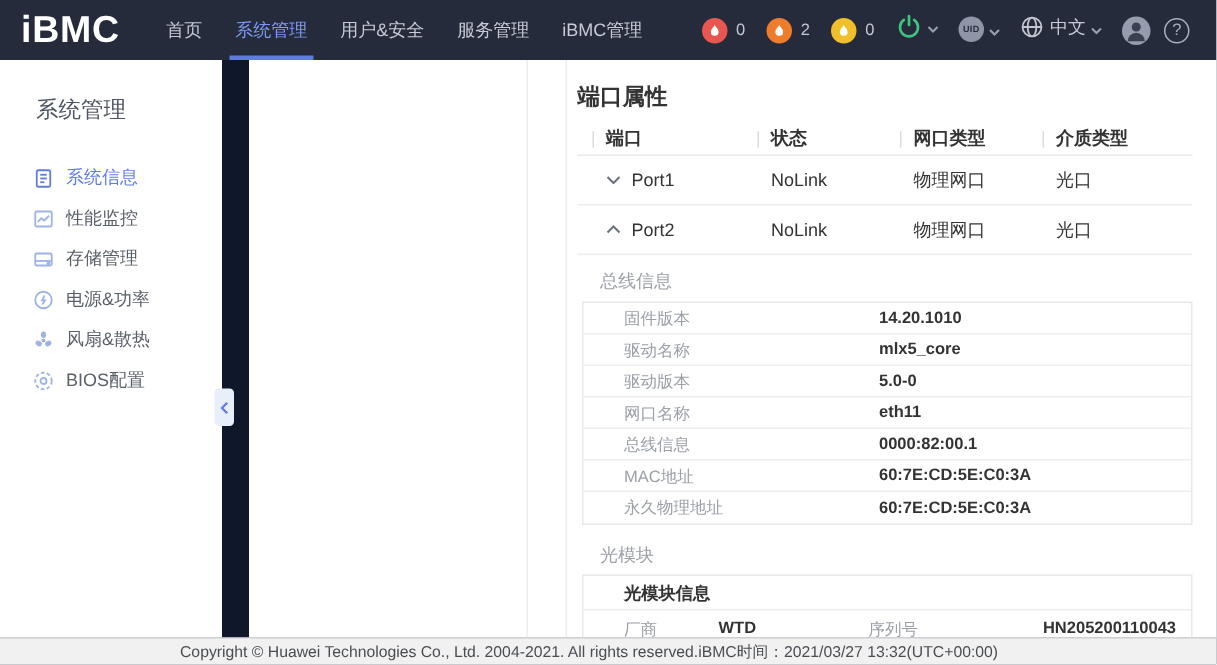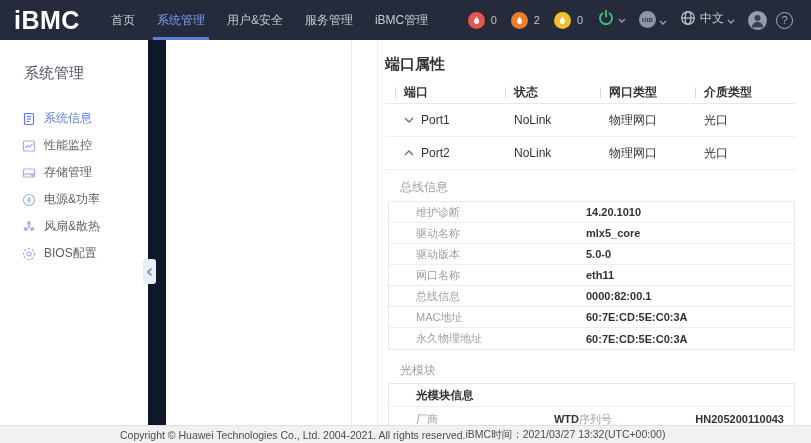--- a/index.html
+++ b/index.html
@@ -67,21 +67,21 @@
   .kv-row { display:flex; align-items:center; height:21px; border-bottom:1px solid #eceef1; font-size:11px; }
   .kv-row:last-child { border-bottom:none; }
   .kv-label { width:197px; padding-left:27px; color:#9ba0a8; }
   .kv-value { color:#333; font-weight:bold; }
 
   .opt-box { margin:4px 0 0 3px; width:407px; border:1px solid #e6e8eb; }
   .opt-head { display:flex; align-items:center; height:23px; border-bottom:1px solid #eceef1;
               font-size:11.5px; color:#333; font-weight:bold; padding-left:27px; }
   .opt-row { display:flex; align-items:center; height:25px; border-bottom:1px solid #eceef1; font-size:11px; }
   .opt-l1 { width:90px; padding-left:27px; color:#9ba0a8; }
-  .opt-v1 { width:100px; color:#333; font-weight:bold;text-align:right; }
+  .opt-v1 { width:100px; color:#333; font-weight:bold; }
   .opt-l2 { width:110px; color:#9ba0a8; }
   .opt-v2 { flex:1; text-align:right; padding-right:10px; color:#333; font-weight:bold; }
 
   
   .footer { position:absolute; left:0; right:0; bottom:0; height:18px; background:#f1f1f2; border-top:1px solid #e0e0e2;
             display:flex; align-items:center; justify-content:flex-start; padding:0 32px 0 120px; z-index:20; }
   .footer span { font-size:10.5px; color:#4a4d52; }
 </style>
 </head>
 <body>
@@ -285,21 +285,21 @@
           </div>
           <div class="pt-cell c2">NoLink</div>
           <div class="pt-cell c3">物理网口</div>
           <div class="pt-cell c4">光口</div>
         </div>
       </div>
 
       <div class="section-label">总线信息</div>
       <div class="kv-box">
         <div class="kv-row">
-          <span class="kv-label">维护诊断</span>
+          <span class="kv-label">固件版本</span>
           <span class="kv-value">14.20.1010</span>
         </div>
         <div class="kv-row">
           <span class="kv-label">驱动名称</span>
           <span class="kv-value">mlx5_core</span>
         </div>
         <div class="kv-row">
           <span class="kv-label">驱动版本</span>
           <span class="kv-value">5.0-0</span>
         </div>

